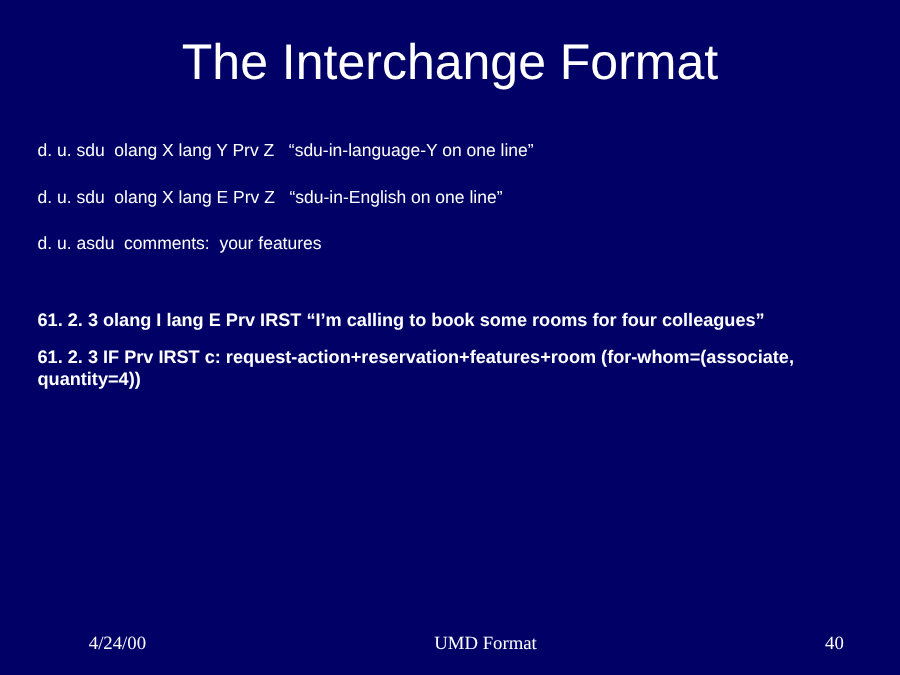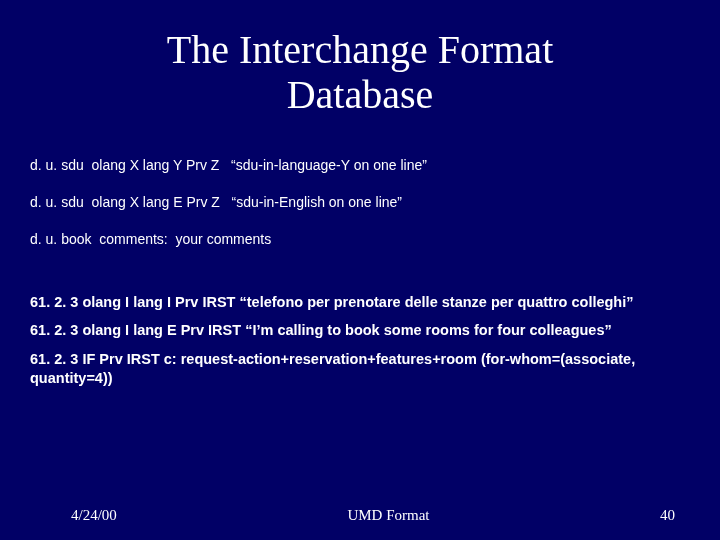--- a/index.html
+++ b/index.html
@@ -5,21 +5,21 @@
   * { margin: 0; padding: 0; box-sizing: border-box; }
   html, body { width: 720px; height: 540px; }
   body {
     background: #010066;
     color: #ffffff;
     font-family: Arial, Helvetica, sans-serif;
     position: relative;
     overflow: hidden;
   }
   .title {
-    font-family: Liberation Serif, serif;
+    font-family: Liberation Sans, sans-serif;
     font-weight: 400;
     font-size: 40px;
     text-align: center;
     line-height: 1.12;
     padding-top: 28px;
     padding-bottom: 20px;
   }
   .schema {
     font-size: 14px;
     line-height: 1.32;
@@ -46,31 +46,29 @@
     display: flex;
     justify-content: space-between;
     padding: 0 58px;
   }
 </style>
 </head>
 <body>
 
 <div class="title">
   <span>The Interchange Format</span><br>
-  <span>Database</span>
 </div>
 
 <div class="schema">
 <div>d. u. sdu  olang X lang Y Prv Z   “sdu-in-language-Y on one line”</div>
 <div>d. u. sdu  olang X lang E Prv Z   “sdu-in-English on one line”</div>
-<div>d. u. book  comments:  your comments</div>
+<div>d. u. asdu  comments:  your features</div>
 </div>
 
 <div class="examples">
-  <div class="row">61. 2. 3 olang I lang I Prv IRST “telefono per prenotare delle stanze per quattro colleghi”</div>
   <div class="row">61. 2. 3 olang I lang E Prv IRST “I’m calling to book some rooms for four colleagues”</div>
   <div class="row">61. 2. 3                   IF Prv IRST c: request-action+reservation+features+room  (for-whom=(associate, quantity=4))</div>
 </div>
 
 <div class="footer">
   <span>4/24/00</span>
   <span>UMD Format</span>
   <span>40</span>
 </div>
 

